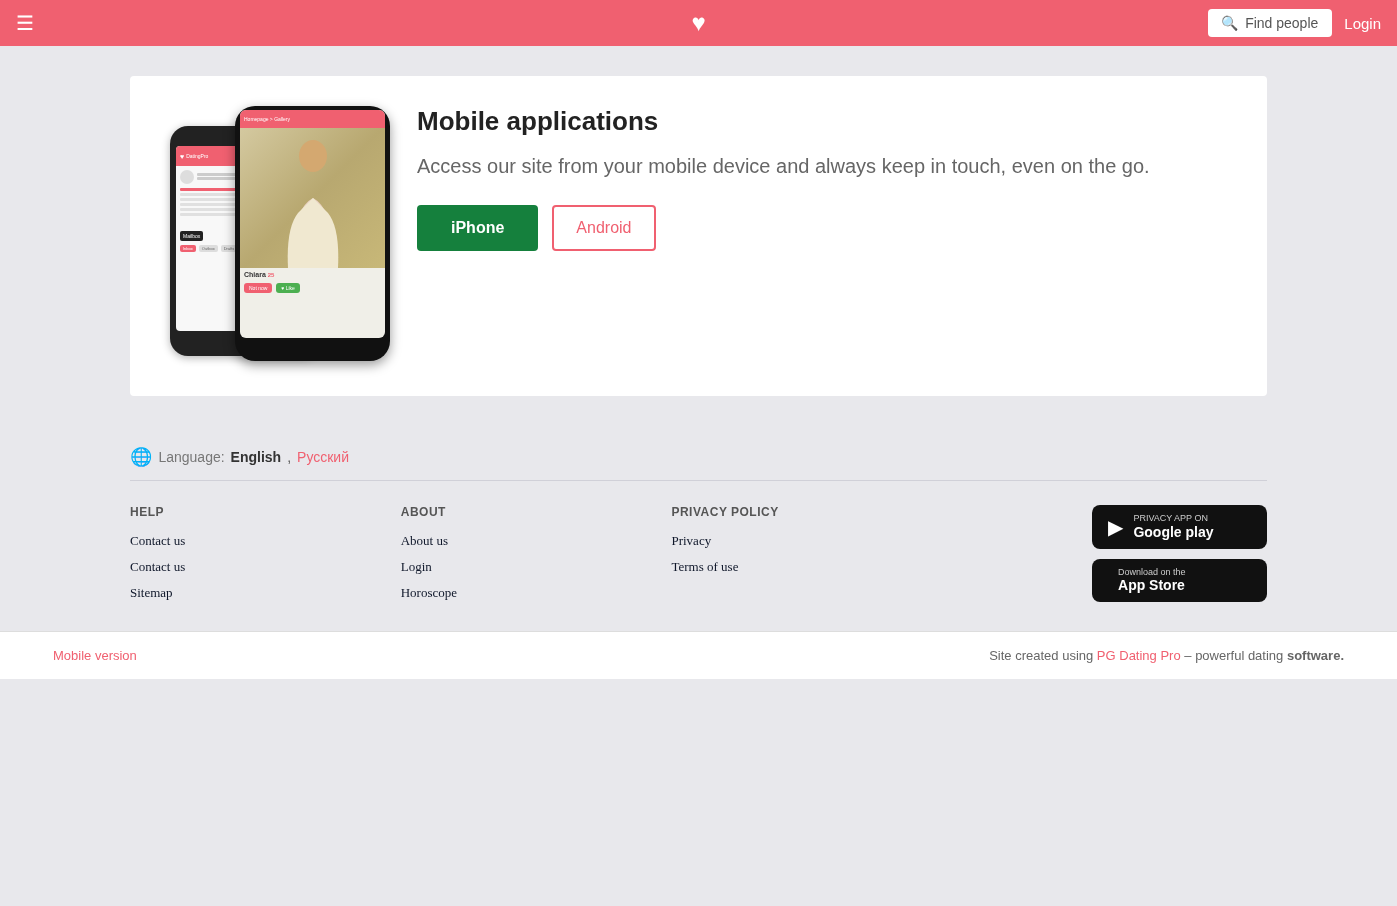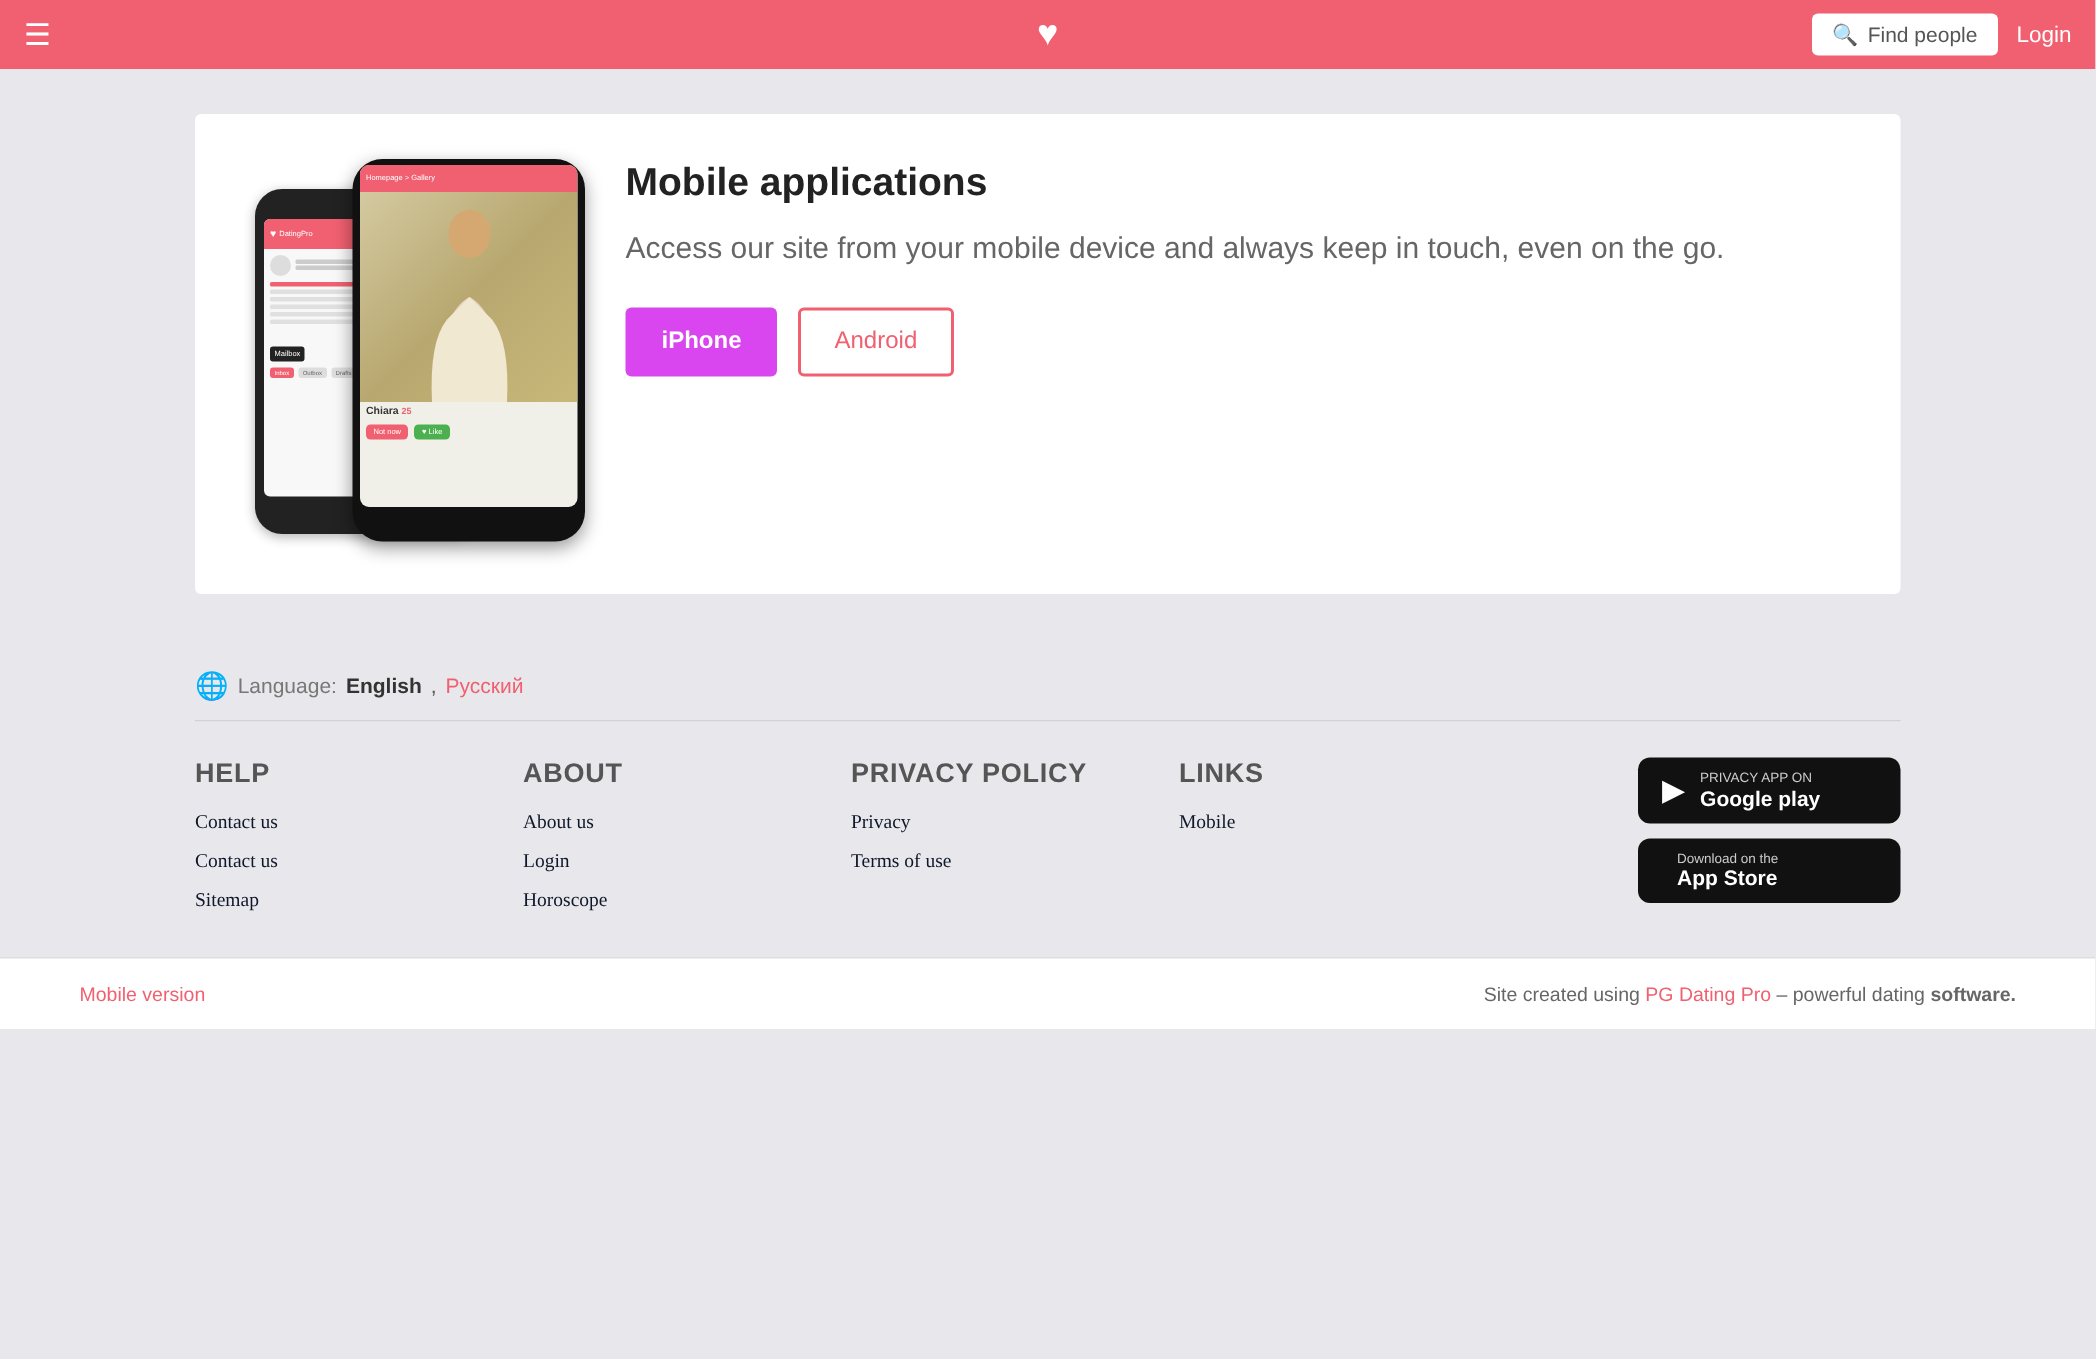--- a/index.html
+++ b/index.html
@@ -180,25 +180,25 @@
       margin-bottom: 14px;
     }
     .app-desc {
       font-size: 20px;
       color: #666;
       margin-bottom: 24px;
       line-height: 1.5;
     }
     .app-buttons { display: flex; gap: 14px; }
     .btn-iphone {
-      background: #d946ef;
+      background: #15803d;
       color: white;
       border: none;
       border-radius: 4px;
-      padding: 12px 24px;
+      padding: 12px 34px;
       font-size: 16px;
       font-weight: bold;
       cursor: pointer;
     }
     .btn-android {
       background: white;
       color: #f06070;
       border: 2px solid #f06070;
       border-radius: 4px;
       padding: 12px 22px;
@@ -224,21 +224,21 @@
     .footer-divider { height: 1px; background: #d0d0d8; margin: 0 130px; }
 
     .footer-links {
       padding: 24px 130px 20px;
       display: flex;
       gap: 0;
       background: #e8e8ec;
     }
     .footer-col { flex: 1; }
     .footer-col-title {
-      font-size: 18px;
+      font-size: 12px;
       font-weight: bold;
       color: #555;
       margin-bottom: 14px;
       text-transform: uppercase;
       letter-spacing: 0.5px;
     }
     .footer-link {
       display: block;
       font-size: 13px;
       color: #0f172a;
@@ -420,24 +420,20 @@
     <a class="footer-link">Login</a>
     <a class="footer-link">Horoscope</a>
   </div>
 
   <div class="footer-col">
     <div class="footer-col-title">PRIVACY POLICY</div>
     <a class="footer-link">Privacy</a>
     <a class="footer-link">Terms of use</a>
   </div>
 
-  <div class="footer-col">
-    <div class="footer-col-title">LINKS</div>
-    <a class="footer-link">Mobile</a>
-  </div>
 
   <div class="footer-store-col">
     <a class="store-badge">
       <span class="google-play-icon">▶</span>
       <div class="store-badge-text">
         <span class="store-badge-top">PRIVACY APP ON</span>
         <span class="store-badge-bottom">Google play</span>
       </div>
     </a>
     <a class="store-badge">

